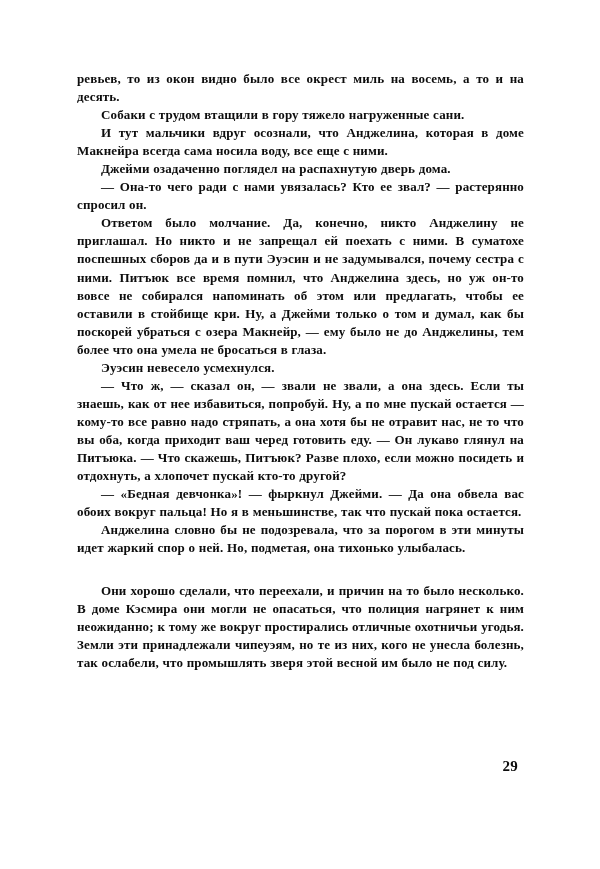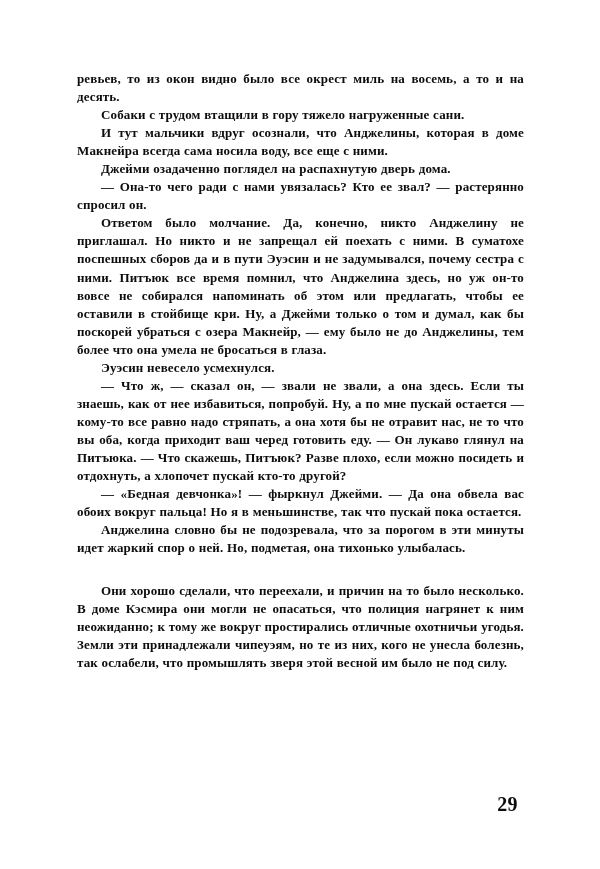--- a/index.html
+++ b/index.html
@@ -48,38 +48,38 @@
     text-indent: 0;
   }
 
   .para.section-break {
     margin-top: 25px;
   }
 
   .page-number {
     position: absolute;
     left: 77px;
-    top: 793px;
+    top: 758px;
     width: 441px;
     text-align: right;
-    font-size: 20px;
+    font-size: 15px;
     font-weight: 700;
     font-family: "Liberation Serif", "DejaVu Serif", serif;
     letter-spacing: 0.02em;
   }
 </style>
 </head>
 <body>
 
 <div class="page">
 
   <div class="text-column">
     <p class="para no-indent">ревьев, то из окон видно было все окрест миль на восемь, а то и на десять.</p>
     <p class="para">Собаки с трудом втащили в гору тяжело нагруженные сани.</p>
-    <p class="para">И тут мальчики вдруг осознали, что Анджелины, которая в доме Макнейра всегда сама носила воду, все еще с ними.</p>
+    <p class="para">И тут мальчики вдруг осознали, что Анджелина, которая в доме Макнейра всегда сама носила воду, все еще с ними.</p>
     <p class="para">Джейми озадаченно поглядел на распахнутую дверь дома.</p>
     <p class="para">— Она-то чего ради с нами увязалась? Кто ее звал? — растерянно спросил он.</p>
     <p class="para">Ответом было молчание. Да, конечно, никто Анджелину не приглашал. Но никто и не запрещал ей поехать с ними. В суматохе поспешных сборов да и в пути Эуэсин и не задумывался, почему сестра с ними. Питъюк все время помнил, что Анджелина здесь, но уж он-то вовсе не собирался напоминать об этом или предлагать, чтобы ее оставили в стойбище кри. Ну, а Джейми только о том и думал, как бы поскорей убраться с озера Макнейр, — ему было не до Анджелины, тем более что она умела не бросаться в глаза.</p>
     <p class="para">Эуэсин невесело усмехнулся.</p>
     <p class="para">— Что ж, — сказал он, — звали не звали, а она здесь. Если ты знаешь, как от нее избавиться, попробуй. Ну, а по мне пускай остается — кому-то все равно надо стряпать, а она хотя бы не отравит нас, не то что вы оба, когда приходит ваш черед готовить еду. — Он лукаво глянул на Питъюка. — Что скажешь, Питъюк? Разве плохо, если можно посидеть и отдохнуть, а хлопочет пускай кто-то другой?</p>
     <p class="para">— «Бедная девчонка»! — фыркнул Джейми. — Да она обвела вас обоих вокруг пальца! Но я в меньшинстве, так что пускай пока остается.</p>
     <p class="para">Анджелина словно бы не подозревала, что за порогом в эти минуты идет жаркий спор о ней. Но, подметая, она тихонько улыбалась.</p>
     <p class="para section-break">Они хорошо сделали, что переехали, и причин на то было несколько. В доме Кэсмира они могли не опасаться, что полиция нагрянет к ним неожиданно; к тому же вокруг простирались отличные охотничьи угодья. Земли эти принадлежали чипеуэям, но те из них, кого не унесла болезнь, так ослабели, что промышлять зверя этой весной им было не под силу.</p>
   </div>
 

